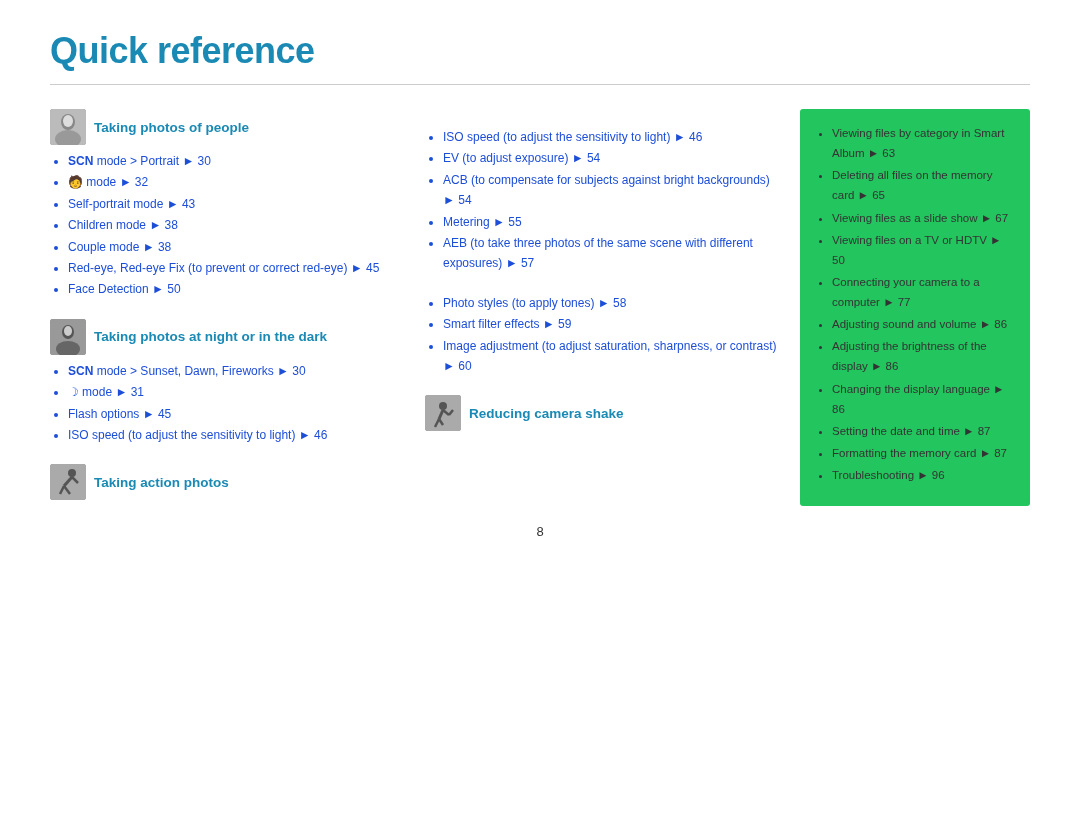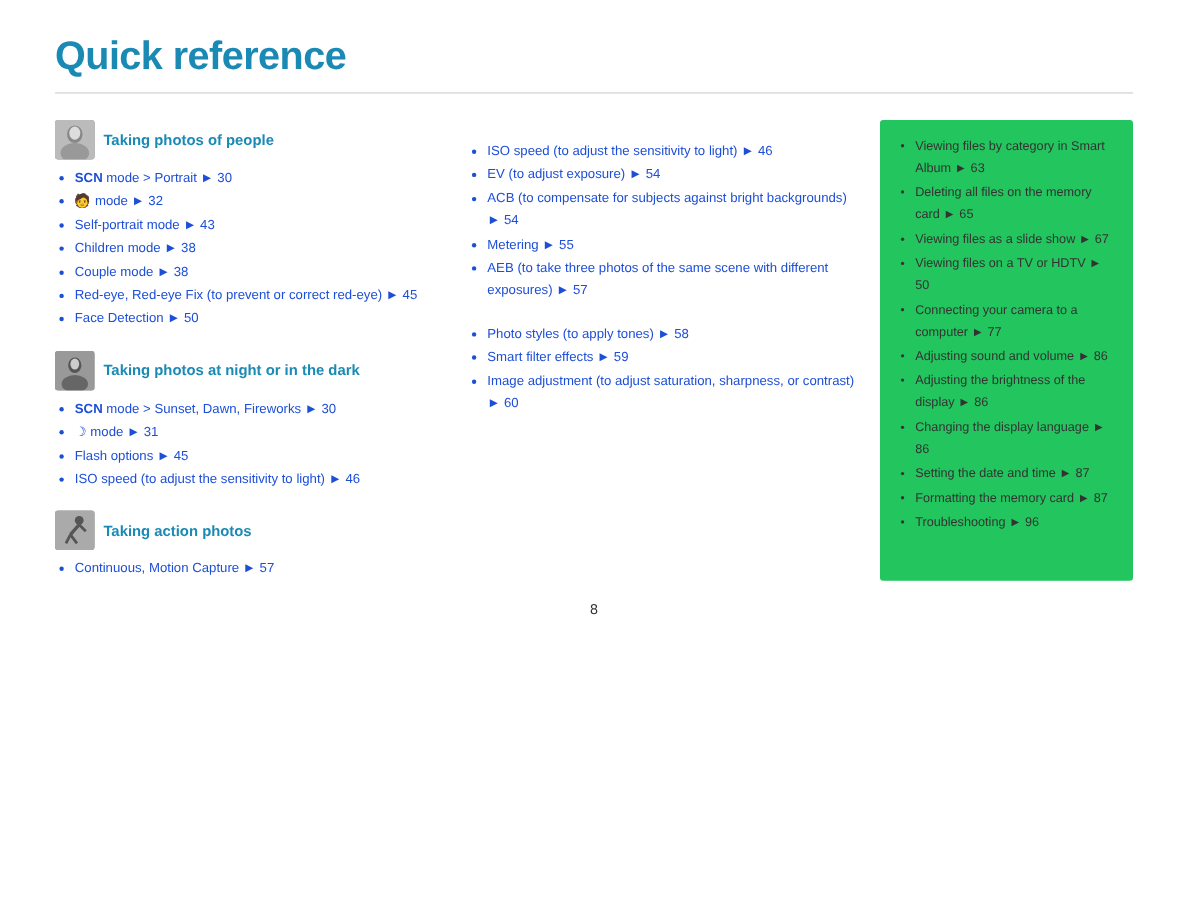--- a/index.html
+++ b/index.html
@@ -153,25 +153,20 @@
             <rect width="36" height="36" fill="#aaa"></rect>
             <circle cx="22" cy="9" r="4" fill="#555"></circle>
             <line x1="22" y1="13" x2="14" y2="22" stroke="#555" stroke-width="3"></line>
             <line x1="14" y1="22" x2="10" y2="30" stroke="#555" stroke-width="2.5"></line>
             <line x1="14" y1="22" x2="20" y2="30" stroke="#555" stroke-width="2.5"></line>
             <line x1="22" y1="13" x2="28" y2="19" stroke="#555" stroke-width="2.5"></line>
           </svg>
         </div>
         <span class="section-title">Taking action photos</span>
       </div>
-      <div class="section-body">
-        <ul>
-          <li>Continuous, Motion Capture ► 57</li>
-        </ul>
-      </div>
     </div>
 
   </div>
 
   <div class="col">
 
     <div class="section">
     </div>
 
     <div class="section">
@@ -190,20 +185,34 @@
       <div class="section-body">
         <ul>
           <li>Photo styles (to apply tones) ► 58</li>
           <li>Smart filter effects ► 59</li>
           <li>Image adjustment (to adjust saturation, sharpness, or contrast) ► 60</li>
         </ul>
       </div>
     </div>
 
     <div class="section">
+      <div class="section-header">
+        <div class="section-icon">
+          <svg width="36" height="36" viewBox="0 0 36 36">
+            <rect width="36" height="36" fill="#aaa"></rect>
+            <circle cx="18" cy="11" r="4" fill="#555"></circle>
+            <line x1="18" y1="15" x2="14" y2="24" stroke="#555" stroke-width="3"></line>
+            <line x1="14" y1="24" x2="10" y2="32" stroke="#555" stroke-width="2.5"></line>
+            <line x1="14" y1="24" x2="18" y2="30" stroke="#555" stroke-width="2.5"></line>
+            <line x1="18" y1="15" x2="24" y2="20" stroke="#555" stroke-width="2.5"></line>
+            <line x1="24" y1="20" x2="28" y2="15" stroke="#555" stroke-width="2.5"></line>
+          </svg>
+        </div>
+        <span class="section-title">Reducing camera shake</span>
+      </div>
     </div>
 
   </div>
 
   <div class="col-right">
     <ul class="right-col-list">
       <li>Viewing files by category in Smart Album ► 63</li>
       <li>Deleting all files on the memory card ► 65</li>
       <li>Viewing files as a slide show ► 67</li>
       <li>Viewing files on a TV or HDTV ► 50</li>

